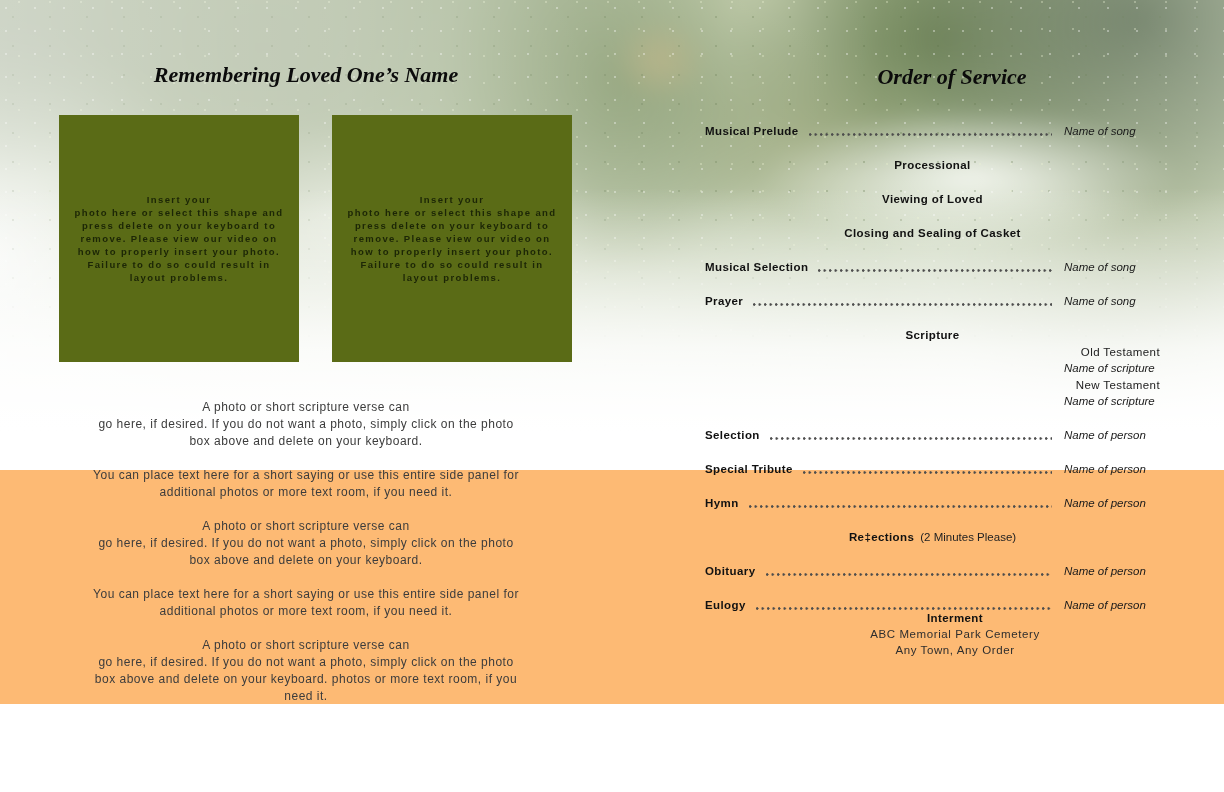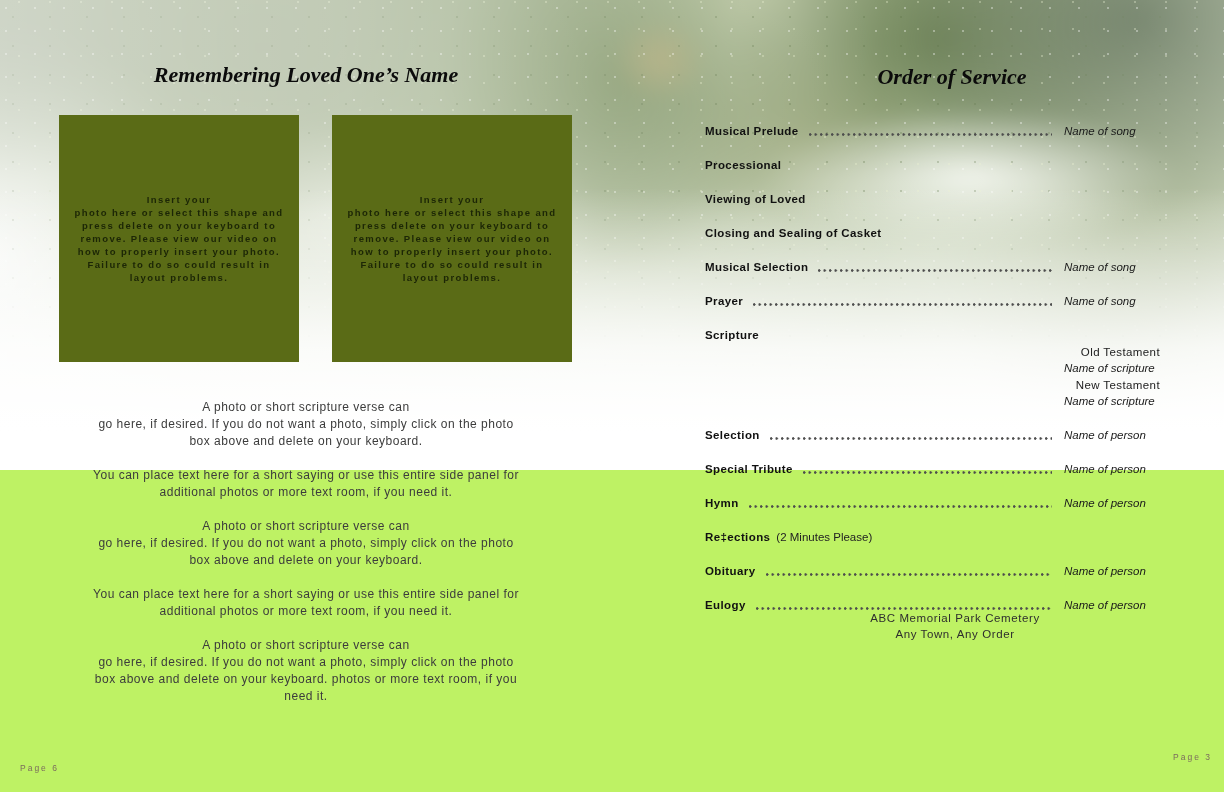--- a/index.html
+++ b/index.html
@@ -1,17 +1,17 @@
 <!DOCTYPE html>
 <html><head>
 <meta charset="utf-8">
 <style>
   html,body{margin:0;padding:0;background:#ffffff;}
   body{width:1224px;height:792px;font-family:"Liberation Sans","DejaVu Sans",sans-serif;}
-  .spread{position:relative;width:1224px;height:792px;background:#bef264;overflow:hidden;}
+  .spread{position:relative;width:1224px;height:704px;background:#fdba74;overflow:hidden;}
 
   
   .bg{position:absolute;top:0;left:0;width:1224px;height:470px;overflow:hidden;}
   .bg-paint{
     position:absolute;inset:-40px;filter:blur(9px);
     background-image:
       radial-gradient(300px 100px at 1010px 218px, rgba(244,247,240,.95) 0%, rgba(244,247,240,0) 70%),
       radial-gradient(380px 140px at 960px 300px, rgba(203,214,188,.9) 0%, rgba(203,214,188,0) 75%),
       radial-gradient(200px 160px at 840px 180px, rgba(150,160,110,.5) 0%, rgba(150,160,110,0) 70%),
       radial-gradient(70px 60px at 700px 100px, rgba(175,165,110,.75) 0%, rgba(175,165,110,0) 70%),
@@ -73,21 +73,21 @@
   
   .left-paragraphs{position:absolute;left:36px;top:399px;width:540px;text-align:center;}
   .left-paragraphs p{
     margin:0;white-space:pre-line;
     font-size:12px;line-height:17px;letter-spacing:.5px;color:#3c3c3c;
   }
   .left-paragraphs p + p{margin-top:17px;}
 
   
   .service-list{position:absolute;left:93px;top:124px;width:455px;}
-  .row{display:flex;align-items:flex-end;margin-top:20px;}
+  .row{display:flex;align-items:flex-end;margin-top:20px;justify-content:center;}
   .row:first-child{margin-top:0;}
   .row.indent{margin-top:3px;padding-left:37px;flex-direction:column;}
   .row.group-start{margin-bottom:0;}
   .row .label{font-weight:bold;font-size:11.5px;line-height:14px;letter-spacing:.4px;color:#111;white-space:nowrap;}
   .row.indent .label{font-weight:normal;color:#222;}
   .row .suffix{font-weight:normal;font-size:11.5px;line-height:14px;margin-left:6px;color:#222;white-space:nowrap;}
   .row .dots{
     flex:1;height:3px;margin:0 12px 2px 10px;
     background-image:radial-gradient(circle at 1.2px 1.5px, #4c4c4c 1px, rgba(76,76,76,0) 1.5px);
     background-size:5.5px 3px;background-repeat:repeat-x;
@@ -225,20 +225,21 @@
           <span class="value">Name of person</span>
         </div>
         <div class="row">
           <span class="label">Eulogy</span>
           <span class="dots"></span>
           <span class="value">Name of person</span>
         </div>
       </div>
 
     <div class="interment">
+      <div class="interment-heading">Interment</div>
       <div class="interment-line">ABC Memorial Park Cemetery</div>
       <div class="interment-line">Any Town, Any Order</div>
     </div>
 
     <div class="page-num page-num-right" style="color: rgb(123, 108, 93);">Page 3</div>
   </section>
 
 </div>
 
 </body></html>

